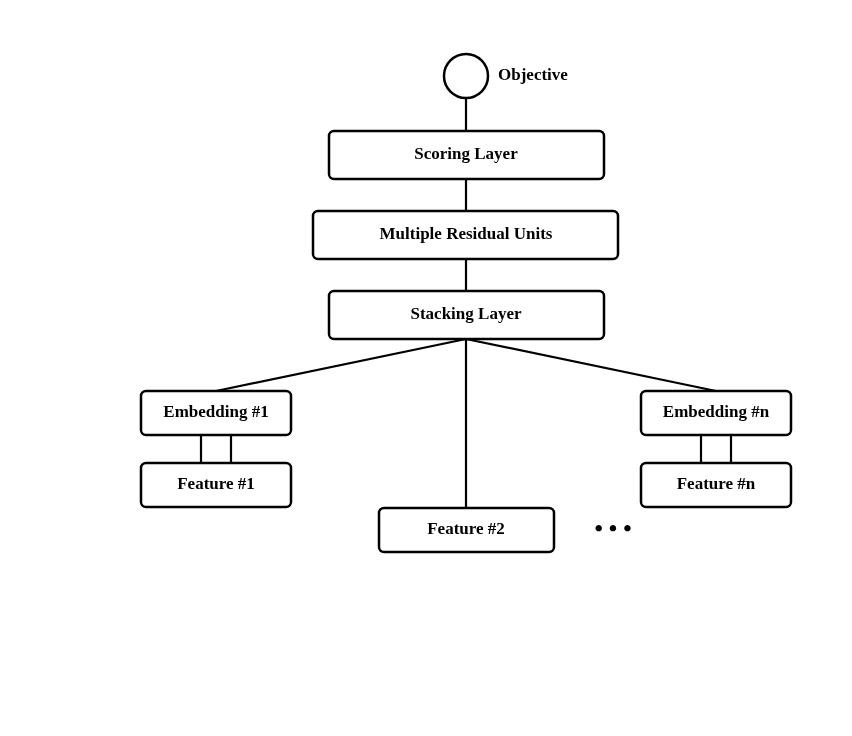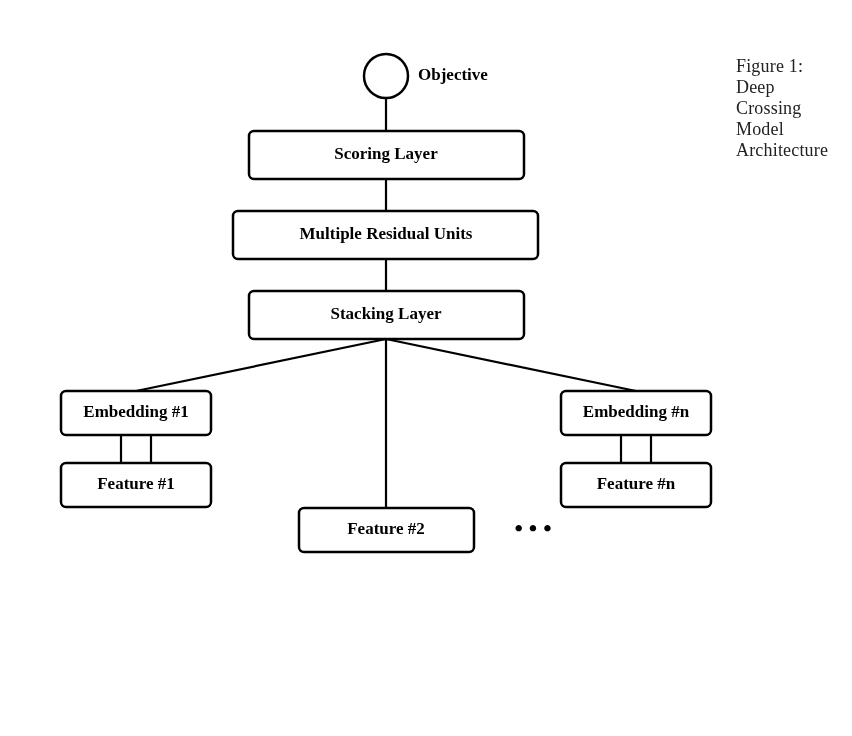--- a/index.html
+++ b/index.html
@@ -9,22 +9,22 @@
       background: #fff;
       font-family: 'Times New Roman', Times, serif;
       display: flex;
       align-items: center;
       justify-content: center;
     }
     .figure-container {
       width: 780px;
       height: 700px;
       display: flex;
-      flex-direction: row;
-      align-items: flex-start;
+      flex-direction: column;
+      align-items: flex-end;
       justify-content: flex-start;
       padding-top: 20px;
     }
     .diagram {
       position: relative;
       width: 700px;
       height: 570px;
     }
     svg.diagram-svg {
       width: 700px;
@@ -128,14 +128,13 @@
 
       <line x1="585" y1="397" x2="585" y2="425" class="connector"></line>
       <line x1="615" y1="397" x2="615" y2="425" class="connector"></line>
 
       <rect x="525" y="425" width="150" height="44" rx="5" fill="white" stroke="black" stroke-width="2.5"></rect>
       <text x="600" y="447" class="box-text">Feature #n</text>
 
     </svg>
   </div>
 
-  <div class="figure-caption">Figure 1:  Deep Crossing Model Architecture</div>
 </div>
 
 </body></html>

